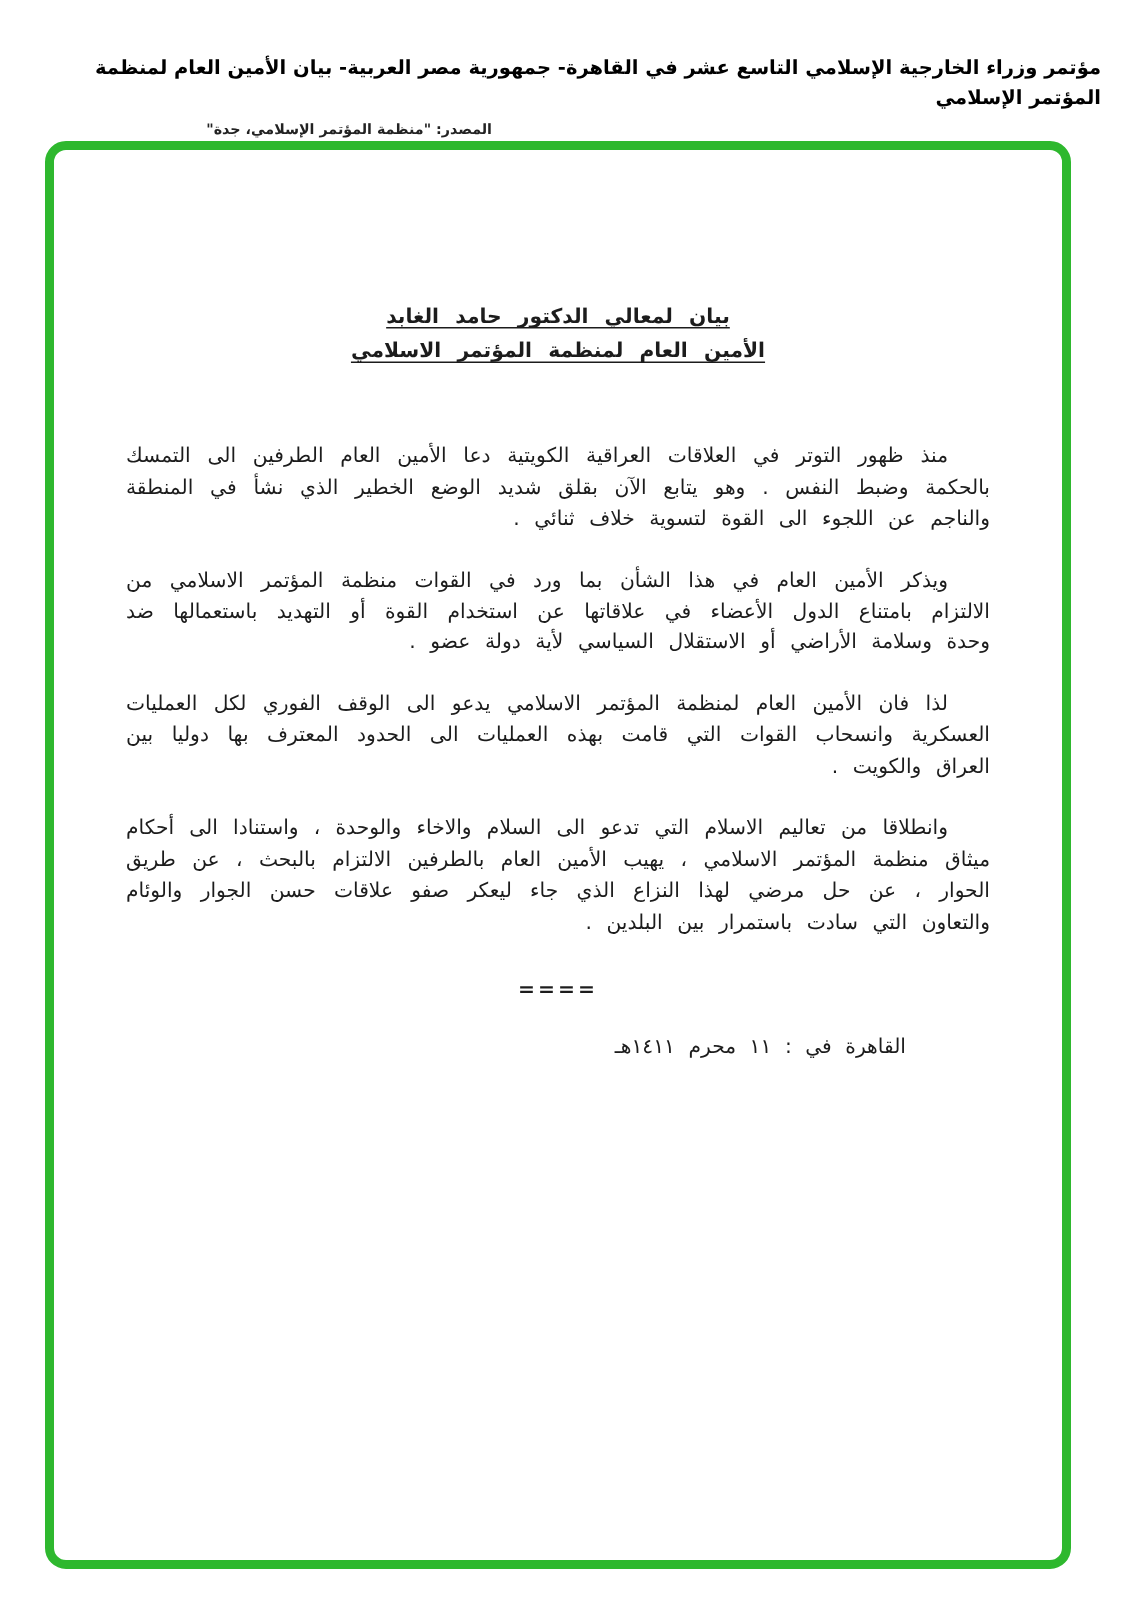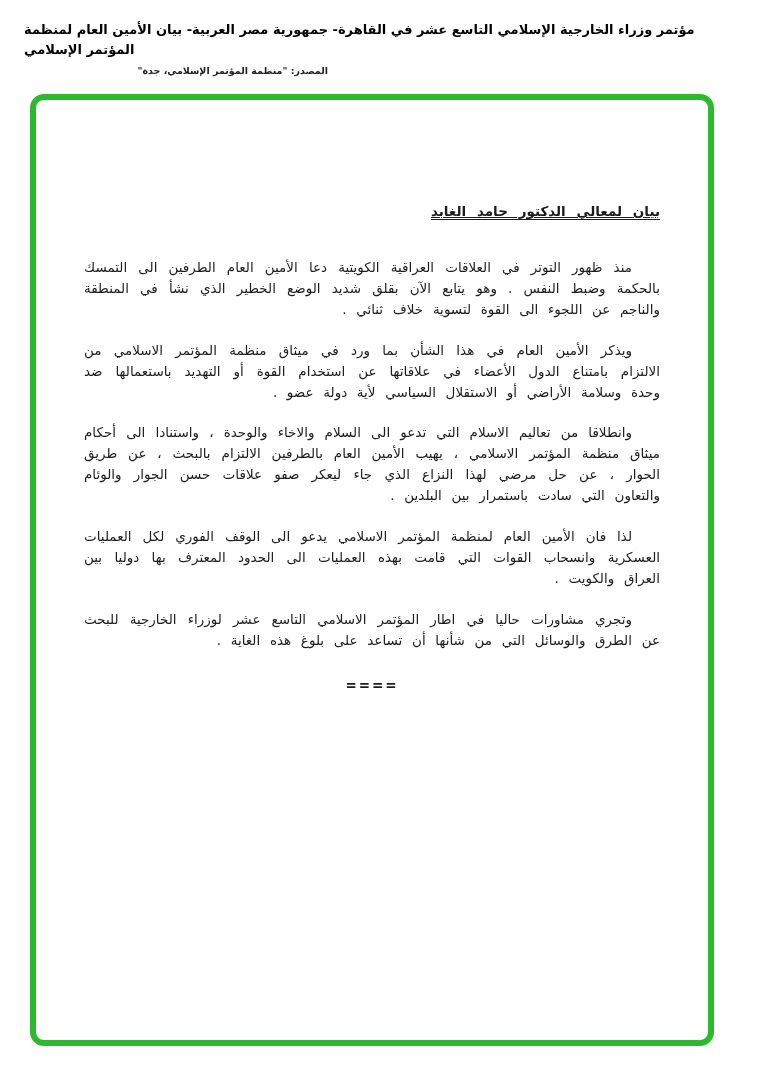--- a/index.html
+++ b/index.html
@@ -10,22 +10,22 @@
   body {
     width: 758px;
     height: 1078px;
     position: relative;
     font-family: "DejaVu Sans", sans-serif;
     color: #111111;
     overflow: hidden;
   }
   .page-header {
     direction: rtl;
-    text-align: left;
-    padding: 20px 24px 0 24px;
+    text-align: right;
+    padding: 36px 24px 0 24px;
     font-weight: bold;
     font-size: 13px;
     line-height: 1.5;
     color: #000000;
   }
   .source-line {
     direction: rtl;
     font-size: 9.5px;
     font-weight: bold;
     color: #222222;
@@ -45,24 +45,24 @@
     background: #ffffff;
     box-sizing: border-box;
   }
   .doc-content {
     direction: rtl;
     padding: 100px 48px 0 48px;
     font-size: 13.5px;
     color: #1c1c1c;
   }
   .title-block {
-    margin-bottom: 34px;
+    text-align: center;
+    margin-bottom: 48px;
     line-height: 1.7;
     font-weight: bold;
-    text-decoration: underline;
   }
   .title-line {
     text-decoration: underline;
     text-underline-offset: 3px;
     word-spacing: 0.45em;
     display: block;
   }
   .para {
     text-align: justify;
     text-align-last: right;
@@ -92,27 +92,28 @@
 
 <div class="page-header">مؤتمر وزراء الخارجية الإسلامي التاسع عشر في القاهرة- جمهورية مصر العربية- بيان الأمين العام لمنظمة المؤتمر الإسلامي</div>
 
 <div class="source-line">المصدر: "منظمة المؤتمر الإسلامي، جدة"</div>
 
 <div class="doc-frame">
   <div class="doc-content">
 
     <div class="title-block">
       <span class="title-line">بيان لمعالي الدكتور حامد الغابد</span>
+      <span class="title-line">الأمين العام لمنظمة المؤتمر الاسلامي</span>
     </div>
 
     <p class="para">منذ ظهور التوتر في العلاقات العراقية الكويتية دعا الأمين العام الطرفين الى التمسك بالحكمة وضبط النفس . وهو يتابع الآن بقلق شديد الوضع الخطير الذي نشأ في المنطقة والناجم عن اللجوء الى القوة لتسوية خلاف ثنائي .</p>
-    <p class="para">ويذكر الأمين العام في هذا الشأن بما ورد في ميثاق منظمة المؤتمر الاسلامي من الالتزام بامتناع الدول الأعضاء في علاقاتها عن استخدام القوة أو التهديد باستعمالها ضد وحدة وسلامة الأراضي أو الاستقلال السياسي لأية دولة عضو .</p>
+    <p class="para">ويذكر الأمين العام في هذا الشأن بما ورد في القوات منظمة المؤتمر الاسلامي من الالتزام بامتناع الدول الأعضاء في علاقاتها عن استخدام القوة أو التهديد باستعمالها ضد وحدة وسلامة الأراضي أو الاستقلال السياسي لأية دولة عضو .</p>
+    <p class="para">لذا فان الأمين العام لمنظمة المؤتمر الاسلامي يدعو الى الوقف الفوري لكل العمليات العسكرية وانسحاب القوات التي قامت بهذه العمليات الى الحدود المعترف بها دوليا بين العراق والكويت .</p>
     <p class="para">وانطلاقا من تعاليم الاسلام التي تدعو الى السلام والاخاء والوحدة ، واستنادا الى أحكام ميثاق منظمة المؤتمر الاسلامي ، يهيب الأمين العام بالطرفين الالتزام بالبحث ، عن طريق الحوار ، عن حل مرضي لهذا النزاع الذي جاء ليعكر صفو علاقات حسن الجوار والوئام والتعاون التي سادت باستمرار بين البلدين .</p>
-    <p class="para">لذا فان الأمين العام لمنظمة المؤتمر الاسلامي يدعو الى الوقف الفوري لكل العمليات العسكرية وانسحاب القوات التي قامت بهذه العمليات الى الحدود المعترف بها دوليا بين العراق والكويت .</p>
-    <p class="para">وتجري مشاورات حاليا في اطار المؤتمر الاسلامي التاسع عشر لوزراء الخارجية للبحث عن الطرق والوسائل التي من شأنها أن تساعد على بلوغ هذه الغاية .</p>
 
     <div class="separator">====</div>
 
     <div class="dates-block">
+      <span class="date-line">القاهرة في : ١١ محرم ١٤١١هـ</span>
     </div>
 
   </div>
 </div>
 
 </body></html>

